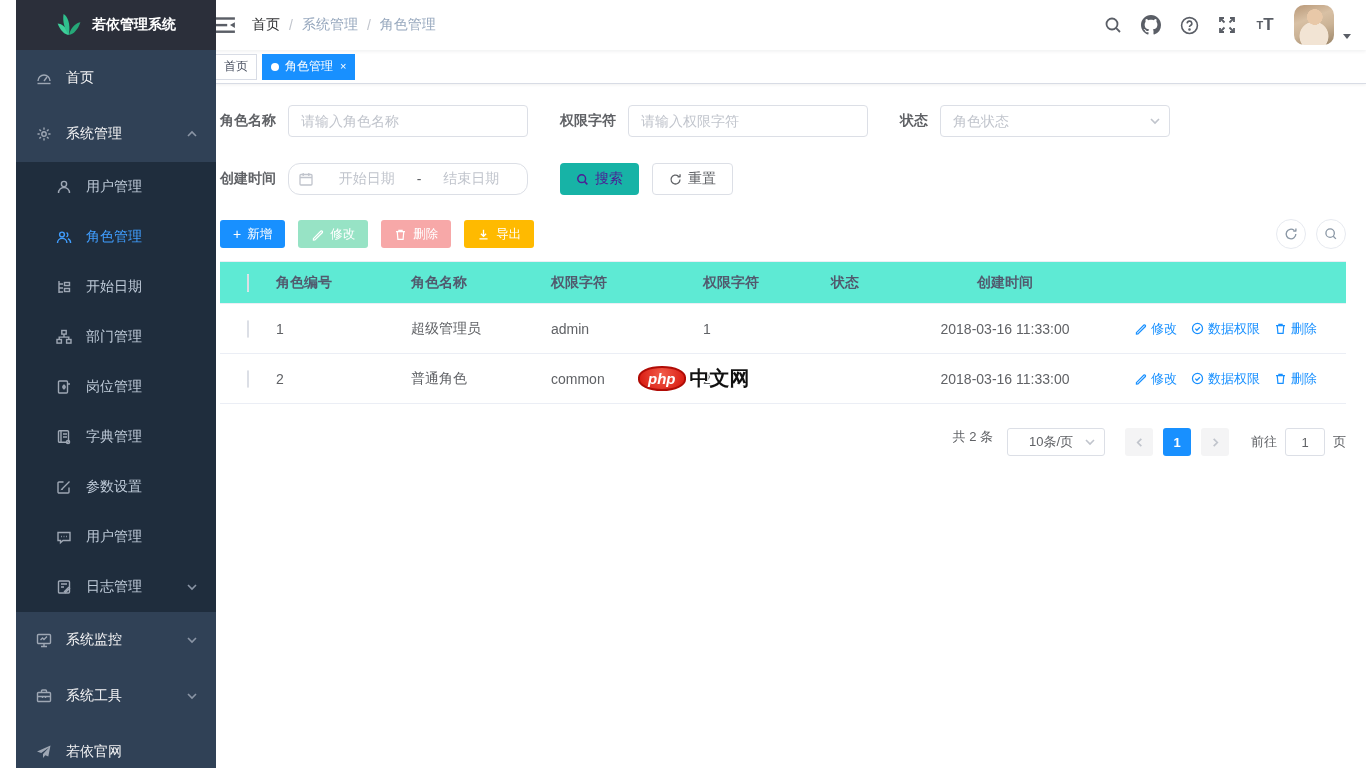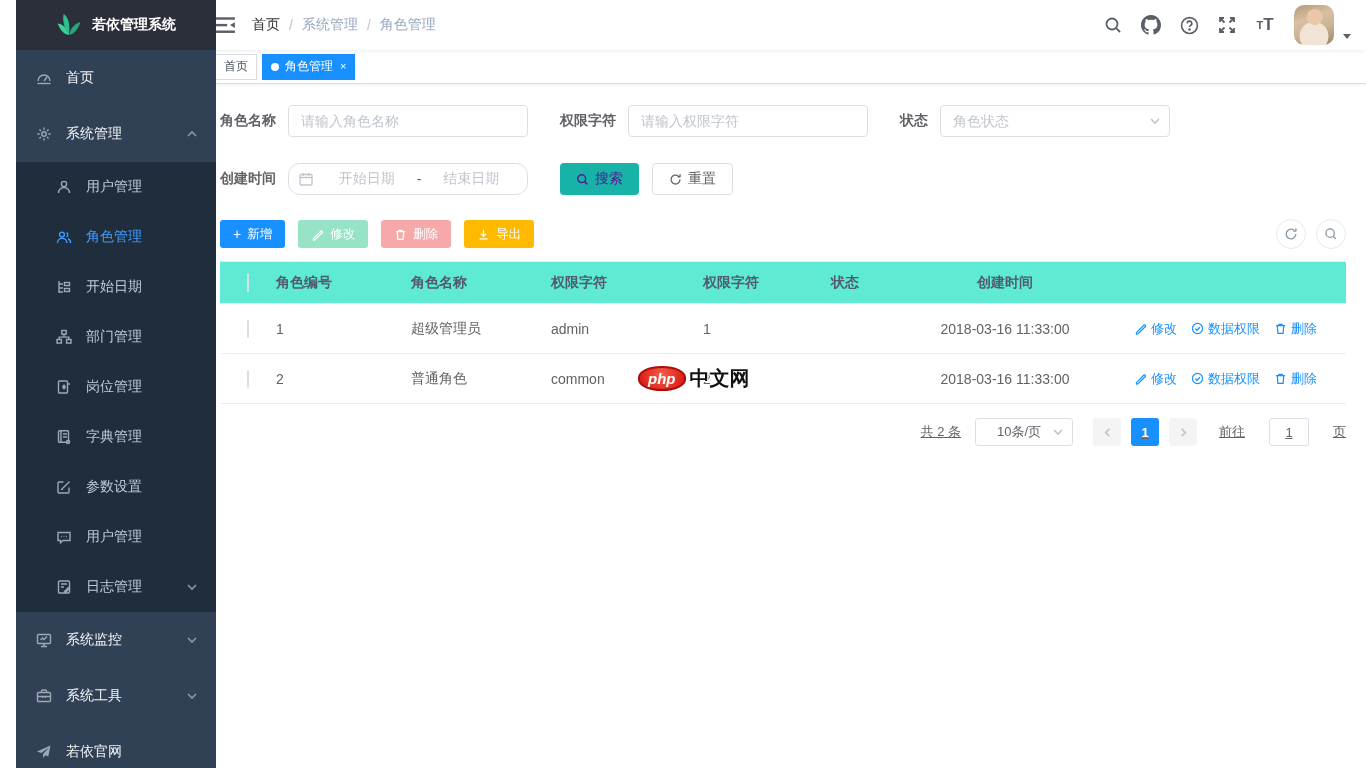--- a/index.html
+++ b/index.html
@@ -95,32 +95,32 @@
   .op { display:inline-flex; align-items:center; gap:4px; cursor:pointer; white-space:nowrap; }
   .op svg { width:13px; height:13px; }
 
   .watermark { position:absolute; left:418px; top:103px; display:flex; align-items:center; gap:4px; pointer-events:none; }
   .wm-badge { background:radial-gradient(circle at 50% 30%, #f25c4a, #d6140b); color:#fff; font-weight:700;
     font-style:italic; font-size:15px; padding:2px 8px; border-radius:50%/45%; border:2px solid #b00c06; }
   .wm-text { font-weight:700; font-size:20px; color:#111;
     text-shadow:1px 1px 0 #fff, -1px -1px 0 #fff, 1px -1px 0 #fff, -1px 1px 0 #fff; }
 
   
-  .pagination { display:flex; align-items:center; justify-content:flex-end; margin-top:14px; font-size:13px; color:#606266;text-decoration:underline; }
+  .pagination { display:flex; align-items:flex-start; justify-content:flex-end; margin-top:24px; font-size:13px; color:#606266; }
   .pg-total { margin-right:14px; }
   .pg-size { position:relative; width:98px; height:28px; margin-right:20px; }
   .pg-size input { width:100%; height:100%; border:1px solid #dcdfe6; border-radius:3px; text-align:center;
     font-size:13px; color:#606266; padding-right:10px; outline:none; font-family:inherit; }
   .pg-size .sel-chev { top:8px; }
   .pg-nav { width:28px; height:28px; border-radius:3px; background:#f4f4f5; color:#c0c4cc; display:flex;
     align-items:center; justify-content:center; margin-right:10px; cursor:pointer; }
   .pg-nav svg { width:11px; height:11px; }
   .pg-page { width:28px; height:28px; border-radius:3px; background:#1890ff; color:#fff; font-weight:700;
     display:flex; align-items:center; justify-content:center; margin-right:10px; cursor:pointer; }
-  .pg-goto { display:flex; align-items:center; gap:24px; margin-left:22px; }
+  .pg-goto { display:flex; align-items:center; gap:8px; margin-left:22px; }
   .pg-goto input { width:40px; height:28px; border:1px solid #dcdfe6; border-radius:3px; text-align:center;
     font-size:13px; color:#606266; outline:none; font-family:inherit; }
 </style>
 </head>
 <body>
 
 <aside class="sidebar">
   <div class="logo">
     <svg width="26" height="26" viewBox="0 0 24 24">
       <path d="M12 21 C10 13 4 10.5 1.5 10.5 C4 17 8 21 12 21Z" fill="#3ecf9a"></path>

